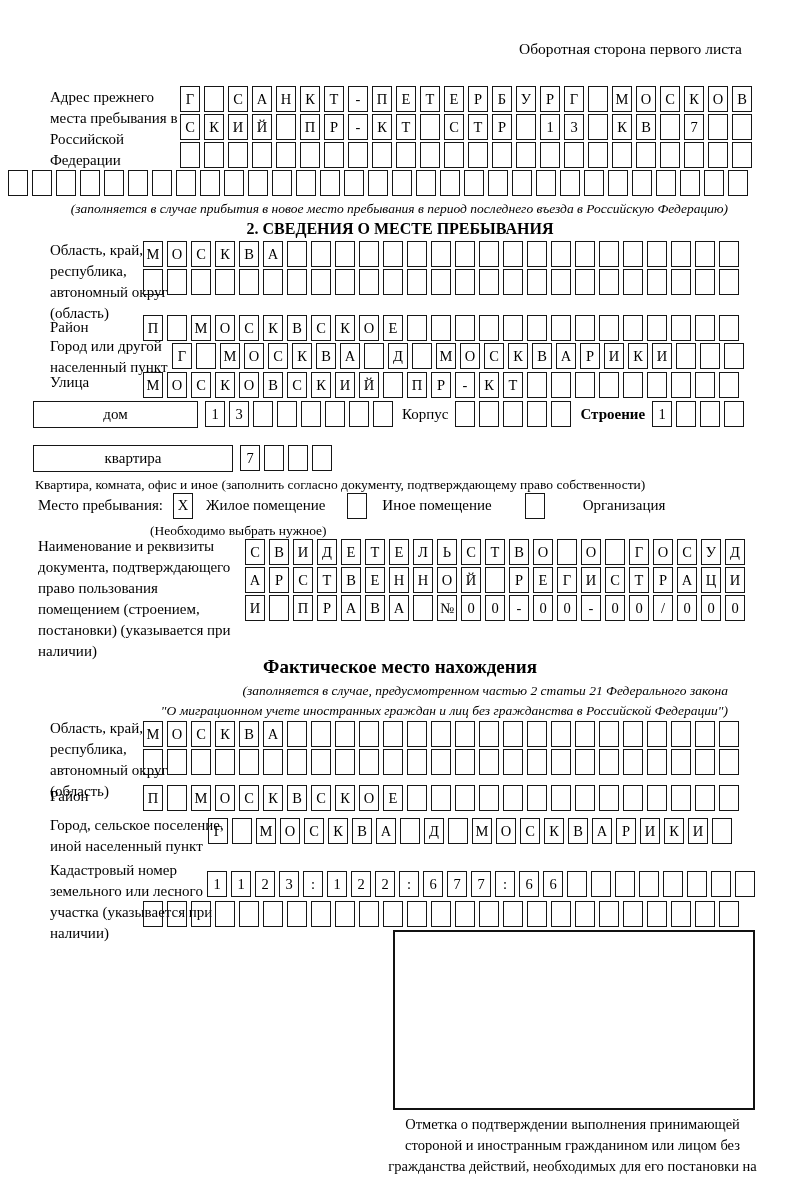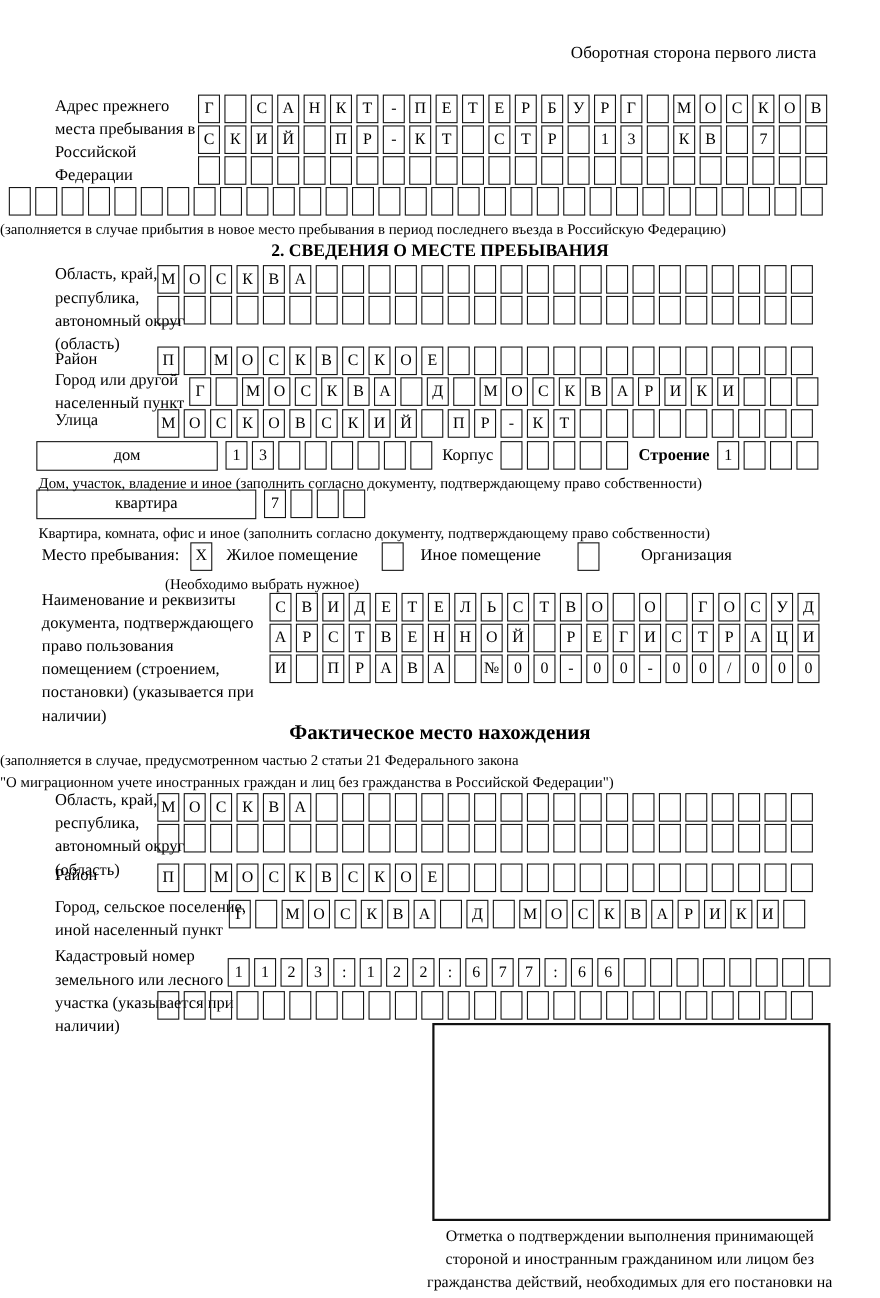--- a/index.html
+++ b/index.html
@@ -1,21 +1,21 @@
 <!DOCTYPE html>
 <html lang="ru"><head>
 <meta charset="utf-8">
 <style>
   html,body{margin:0;padding:0;background:#fff;}
   .page{position:relative;width:800px;height:1180px;background:#fff;color:#000;
         font-family:"Liberation Serif","DejaVu Serif",serif;overflow:hidden;margin-top:24px;}
   .corner{position:absolute;top:16px;right:58px;font-size:15.5px;}
   .lbl{position:absolute;font-size:15px;line-height:21px;}
   .cap{position:absolute;font-size:13.5px;line-height:19px;}
-  .centered{left:0;width:728px;text-align:left;}
+  .centered{left:0;width:728px;text-align:right;font-style:italic;}
   .h2{position:absolute;left:0;width:800px;text-align:center;font-weight:bold;font-size:16px;}
   .boxrow{position:absolute;display:flex;gap:4px;}
   .boxrow-inline{display:flex;gap:4px;}
   .cell{flex:0 0 20px;width:20px;height:26px;border:1.6px solid #161616;box-sizing:border-box;
         display:flex;align-items:center;justify-content:center;font-size:14.5px;}
   .widebox{height:27px;border:1.6px solid #161616;box-sizing:border-box;display:flex;
            align-items:center;justify-content:center;font-size:15px;}
   .band{position:absolute;display:flex;align-items:flex-start;}
   .band-c{position:absolute;display:flex;align-items:center;}
   .inline-lbl{font-size:15px;line-height:27px;white-space:nowrap;}
@@ -307,21 +307,20 @@
         <span class="cell"></span>
       </span>
     <span class="inline-lbl" style="margin-left:9px;font-weight:bold;">Строение</span>
     <span class="boxrow-inline" style="margin-left:7px;">
         <span class="cell">1</span>
         <span class="cell"></span>
         <span class="cell"></span>
         <span class="cell"></span>
       </span>
   </div>
-  <div class="cap" style="left:35px;top:406px;">Дом, участок, владение и иное (заполнить согласно документу, подтверждающему право собственности)</div>
 
   <div class="band" style="left:33px;top:421px;">
     <span class="widebox" style="width:200px;">квартира</span>
     <span class="boxrow-inline" style="margin-left:7px;">
         <span class="cell">7</span>
         <span class="cell"></span>
         <span class="cell"></span>
         <span class="cell"></span>
       </span>
   </div>

